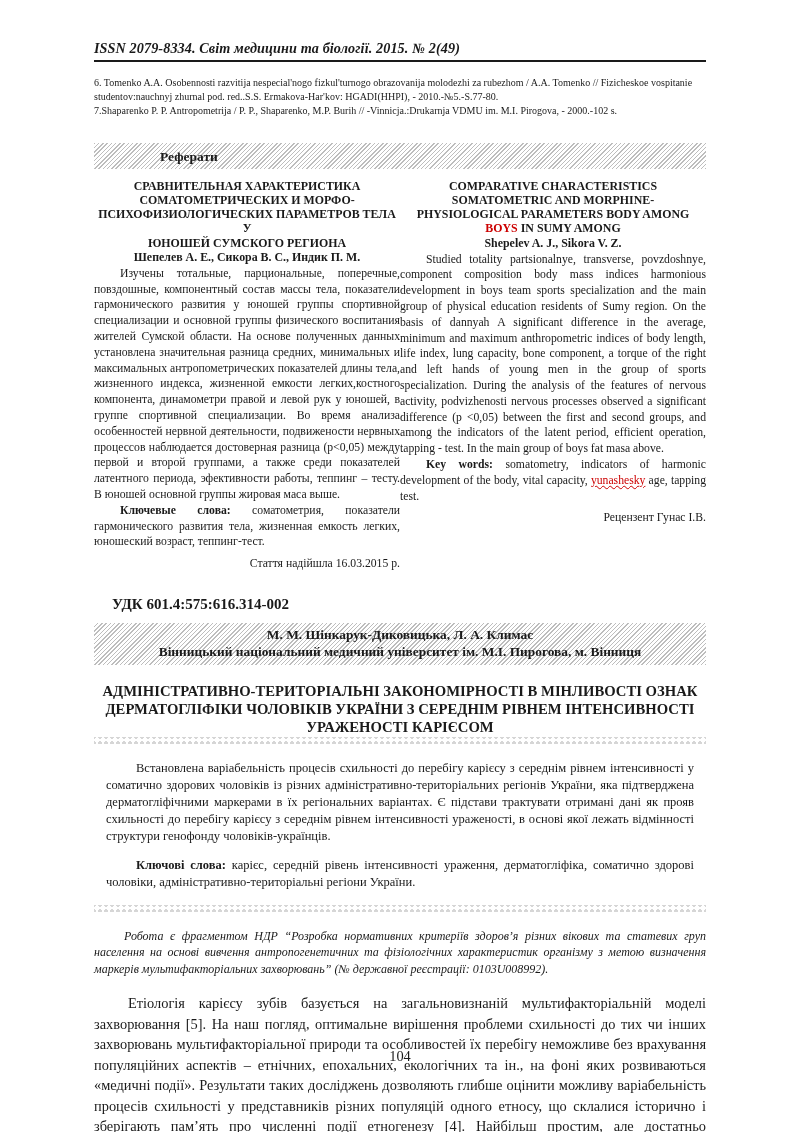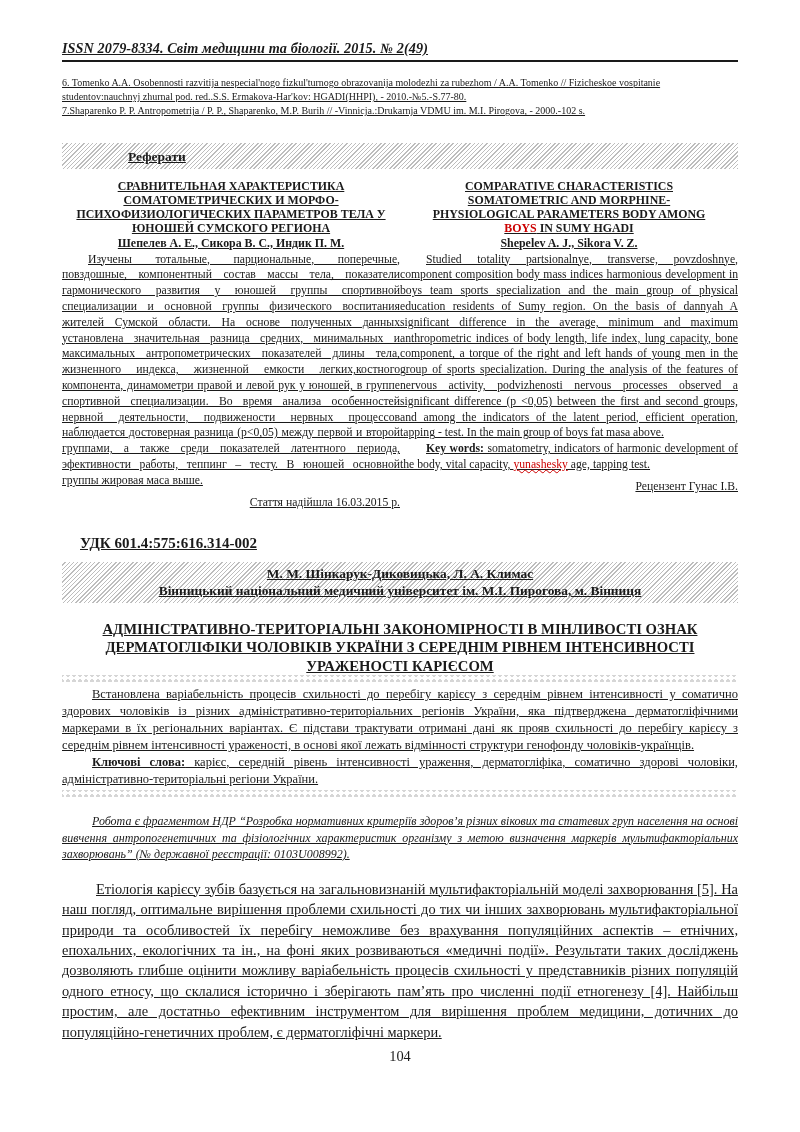--- a/index.html
+++ b/index.html
@@ -14,22 +14,21 @@
     font-family: "Liberation Serif", "DejaVu Serif", serif;
     color: #1a1a1a;
     overflow: hidden;
   }
   .page {
     position: absolute;
     left: 0; top: 0;
     width: 800px;
     height: 1132px;
     box-sizing: border-box;
-    padding: 0 62px;
-    text-decoration: underline;
+    padding: 0 94px;
   }
 
   
   .runhead {
     padding-top: 40px;
     font-style: italic;
     font-weight: bold;
     font-size: 14.2px;
     letter-spacing: .1px;
     padding-bottom: 3px;
@@ -157,21 +156,21 @@
       linear-gradient(315deg, #cfcfcf 25%, transparent 25%),
       linear-gradient(45deg,  #cfcfcf 25%, transparent 25%);
     background-size: 6px 6px;
     background-position: 0 0, 0 0, 0 0, 0 0;
     opacity: .85;
   }
   .ua-abs {
     padding: 4px 0 2px 0;
   }
   .ua-abs p {
-    margin: 0;
+    margin: 12px;
     text-align: justify;
     font-size: 12.5px;
     line-height: 1.36;
     text-indent: 30px;
   }
   .ua-abs p.kw { margin-top: 0; }
 
   
   .note {
     font-style: italic;
@@ -222,29 +221,33 @@
 
     <div class="abs-col">
       <div class="abs-title">
         <div>СРАВНИТЕЛЬНАЯ ХАРАКТЕРИСТИКА</div>
         <div>СОМАТОМЕТРИЧЕСКИХ И МОРФО-</div>
         <div>ПСИХОФИЗИОЛОГИЧЕСКИХ ПАРАМЕТРОВ ТЕЛА У</div>
         <div>ЮНОШЕЙ СУМСКОГО РЕГИОНА</div>
       </div>
       <div class="abs-auth">Шепелев А. Е., Сикора В. С., Индик П. М.</div>
       <div class="abs-body">Изучены тотальные, парциональные, поперечные, повздошные, компонентный состав массы тела, показатели гармонического развития у юношей группы спортивной специализации и основной группы физического воспитания жителей Сумской области. На основе полученных данных установлена значительная разница средних, минимальных и максимальных антропометрических показателей длины тела, жизненного индекса, жизненной емкости легких,костного компонента, динамометри правой и левой рук у юношей, в группе спортивной специализации. Во время анализа особенностей нервной деятельности, подвижености нервных процессов наблюдается достоверная разница (p&lt;0,05) между первой и второй группами, а также среди показателей латентного периода, эфективности работы, теппинг – тесту. В юношей основной группы жировая маса выше.</div>
+      <div class="abs-kw">
+        <b>Ключевые слова:</b>
+        <span>соматометрия, показатели гармонического развития тела, жизненная емкость легких, юношеский возраст, теппинг-тест.</span>
+      </div>
       <div class="abs-foot">Стаття надійшла 16.03.2015 р.</div>
     </div>
 
     <div class="abs-col">
       <div class="abs-title">
         <div>COMPARATIVE CHARACTERISTICS</div>
         <div>SOMATOMETRIC AND MORPHINE-</div>
         <div>PHYSIOLOGICAL PARAMETERS BODY AMONG</div>
-        <div><span class="red">BOYS</span><span> IN SUMY HGADI</span></div>
+        <div><span class="red">BOYS</span><span> IN SUMY AMONG</span></div>
       </div>
       <div class="abs-auth">Shepelev A. J., Sikora V. Z.</div>
       <div class="abs-body">Studied totality partsionalnye, transverse, povzdoshnye, component composition body mass indices harmonious development in boys team sports specialization and the main group of physical education residents of Sumy region. On the basis of dannyah A significant difference in the average, minimum and maximum anthropometric indices of body length, life index, lung capacity, bone component, a torque of the right and left hands of young men in the group of sports specialization. During the analysis of the features of nervous activity, podvizhenosti nervous processes observed a significant difference (p &lt;0,05) between the first and second groups, and among the indicators of the latent period, efficient operation, tapping - test. In the main group of boys fat masa above.</div>
       <div class="abs-kw">
         <b>Key words:</b><span> somatometry, indicators of harmonic development of the body, vital capacity, </span><span class="red-sp">yunashesky</span><span> age, tapping test.</span>
       </div>
       <div class="abs-foot">Рецензент Гунас І.В.</div>
     </div>
 
   </div>

